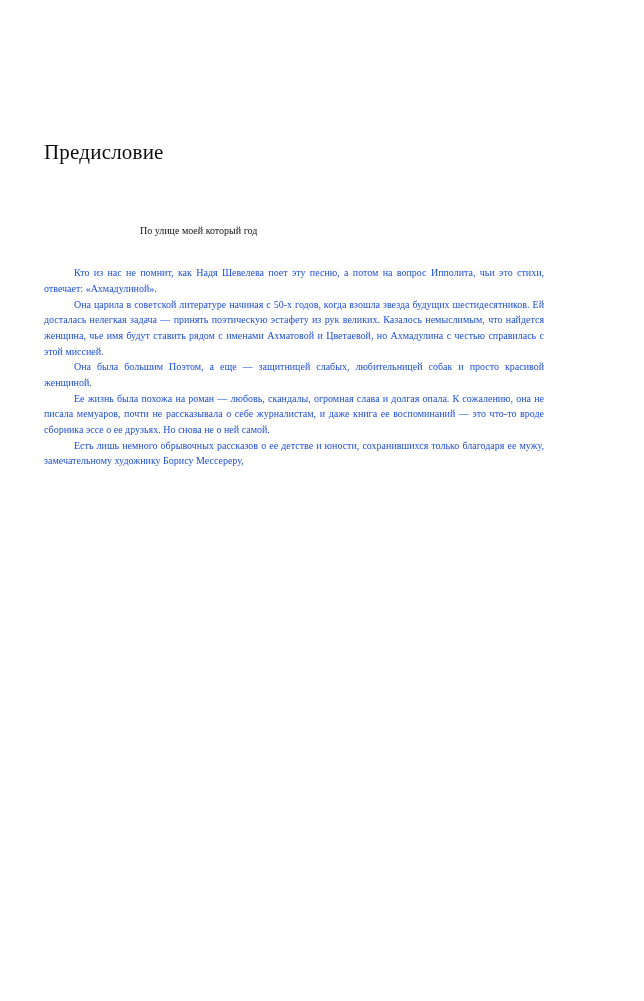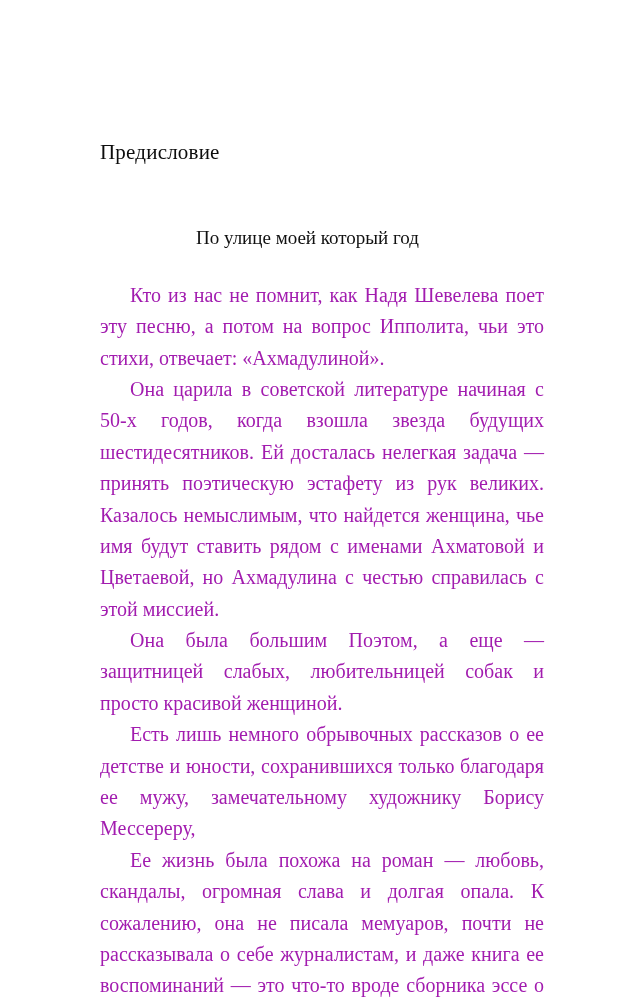--- a/index.html
+++ b/index.html
@@ -13,62 +13,62 @@
     overflow: hidden;
     font-family: "Liberation Serif", "DejaVu Serif", serif;
     color: #111111;
   }
   .page {
     position: relative;
     width: 644px;
     height: 1001px;
     background: #ffffff;
     box-sizing: border-box;
-    padding: 140px 100px 40px 100px;
+    padding: 140px 100px 40px 44px;
   }
   .chapter-title {
     font-size: 21px;
     font-weight: normal;
     letter-spacing: 0.2px;
     margin: 0 0 58px 0;
     color: #0d0d0d;
   }
   .epigraph {
     margin: 0 0 26px 96px;
-    font-size: 19px;
+    font-size: 10px;
     line-height: 1.62;
     color: #111111;
   }
   .epigraph .line {
     display: block;
     white-space: nowrap;
   }
   .body-text p {
     margin: 0;
-    font-size: 20px;
+    font-size: 10px;
     line-height: 1.57;
     text-align: justify;
     text-indent: 30px;
-    color: #a21caf;
+    color: #1d4ed8;
     -webkit-hyphens: none;
     hyphens: none;
   }
 </style>
 </head>
 <body>
 
 <div class="page">
 
   <h1 class="chapter-title">Предисловие</h1>
 
   <div class="epigraph">
     <span class="line">По улице моей который год</span>
   </div>
 
   <div class="body-text">
     <p>Кто из нас не помнит, как Надя Шевелева поет эту песню, а потом на вопрос Ипполита, чьи это стихи, отвечает: «Ахмадулиной».</p>
     <p>Она царила в советской литературе начиная с 50-х годов, когда взошла звезда будущих шестидесятников. Ей досталась нелегкая задача — принять поэтическую эстафету из рук великих. Казалось немыслимым, что найдется женщина, чье имя будут ставить рядом с именами Ахматовой и Цветаевой, но Ахмадулина с честью справилась с этой миссией.</p>
     <p>Она была большим Поэтом, а еще — защитницей слабых, любительницей собак и просто красивой женщиной.</p>
+    <p>Ее жизнь была похожа на роман — любовь, скандалы, огромная слава и долгая опала. К сожалению, она не писала мемуаров, почти не рассказывала о себе журналистам, и даже книга ее воспоминаний — это что-то вроде сборника эссе о ее друзьях. Но снова не о ней самой.</p>
     <p>Есть лишь немного обрывочных рассказов о ее детстве и юности, сохранившихся только благодаря ее мужу, замечательному художнику Борису Мессереру,</p>
-    <p>Ее жизнь была похожа на роман — любовь, скандалы, огромная слава и долгая опала. К сожалению, она не писала мемуаров, почти не рассказывала о себе журналистам, и даже книга ее воспоминаний — это что-то вроде сборника эссе о ее друзьях. Но снова не о ней самой.</p>
   </div>
 
 </div>
 
 </body></html>

